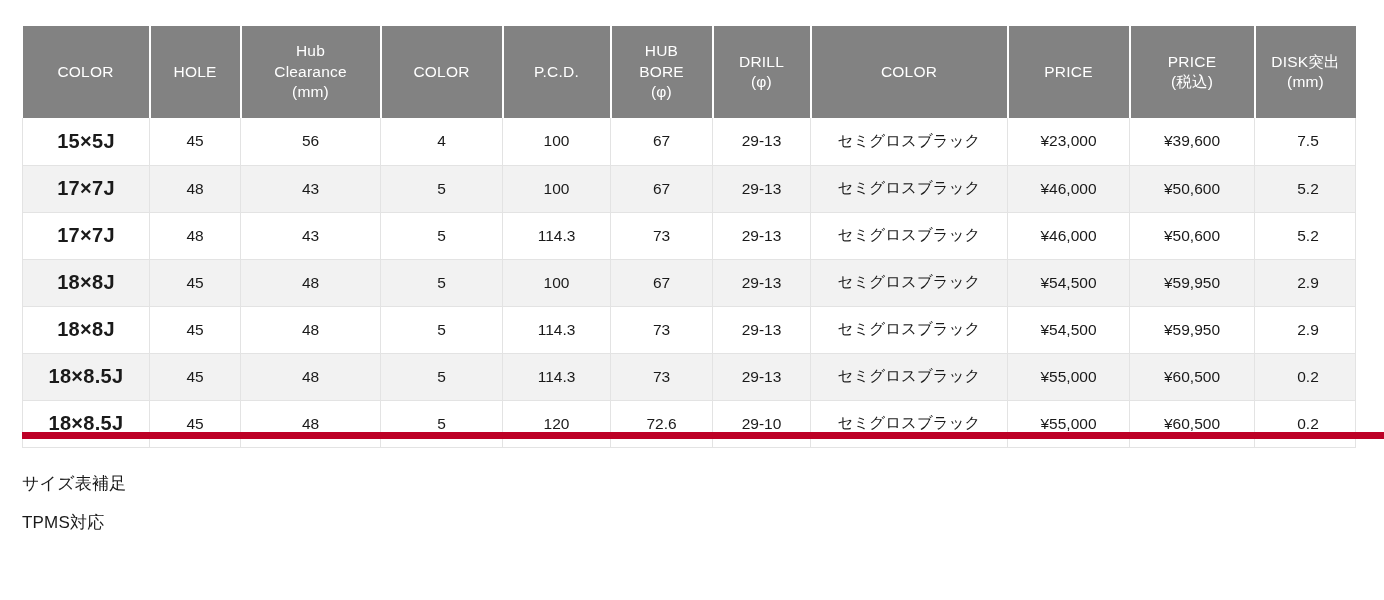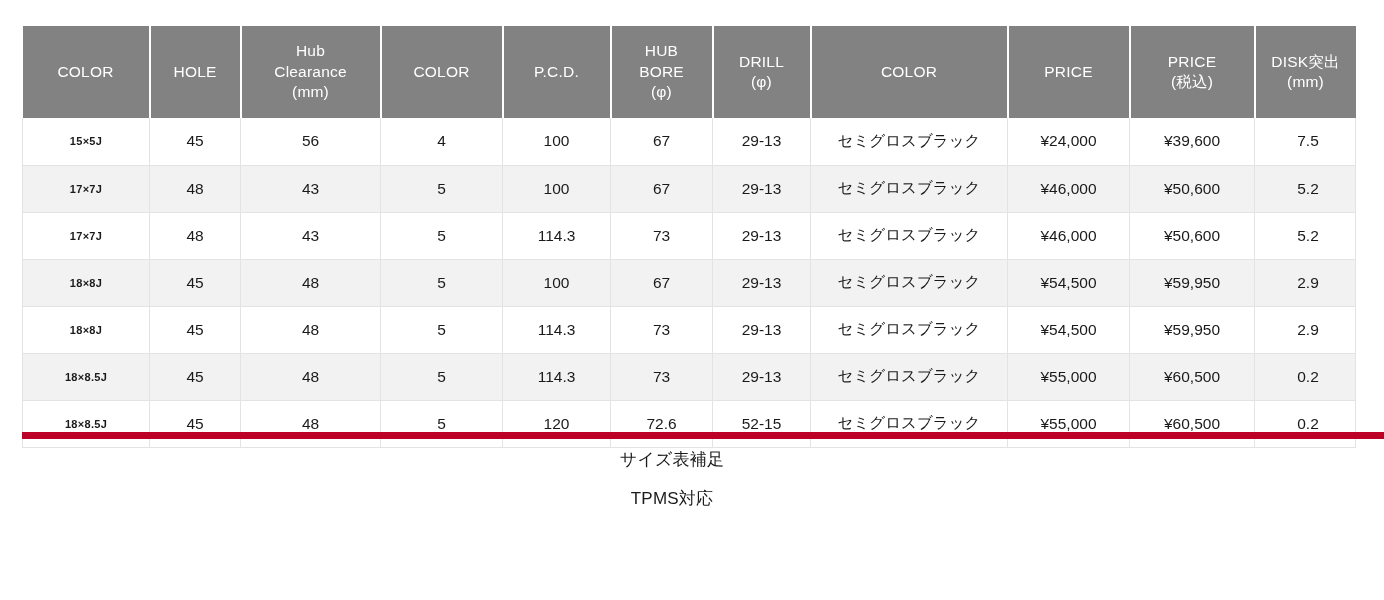--- a/index.html
+++ b/index.html
@@ -66,21 +66,21 @@
     padding-left: 8px;
   }
   table.spec-table tbody tr:nth-child(odd) td {
     background: #ffffff;
   }
   table.spec-table tbody tr:nth-child(even) td {
     background: #f2f2f2;
   }
   table.spec-table tbody td.size-cell {
     font-weight: bold;
-    font-size: 11px;
+    font-size: 20px;
     letter-spacing: 0.3px;
   }
   .col-size      { width: 127px; }
   .col-inset     { width: 91px;  }
   .col-hubclear  { width: 140px; }
   .col-hole      { width: 122px; }
   .col-pcd       { width: 108px; }
   .col-hubbore   { width: 102px; }
   .col-drill     { width: 98px;  }
   .col-color     { width: 197px; }
@@ -92,23 +92,22 @@
     position: absolute;
     left: 22px;
     top: 432px;
     width: 1362px;
     height: 7px;
     background: #bd0026;
   }
   .notes {
     position: absolute;
     left: 22px;
-    top: 448px;
+    top: 472px;
     width: 1300px;
-    text-align: center;
   }
   .notes p {
     margin: 0 0 14px 0;
     font-size: 17px;
     line-height: 1.45;
     color: #1a1a1a;
     letter-spacing: 0.2px;
   }
   .notes p:last-child { margin-bottom: 14px; }
 </style>
@@ -150,21 +149,21 @@
       <tbody id="spec-table-body">
           <tr>
             <td class="size-cell">15×5J</td>
             <td>45</td>
             <td>56</td>
             <td>4</td>
             <td>100</td>
             <td>67</td>
             <td>29-13</td>
             <td>セミグロスブラック</td>
-            <td>¥24,000</td>
+            <td>¥23,000</td>
             <td>¥39,600</td>
             <td>7.5</td>
           </tr>
           <tr>
             <td class="size-cell">17×7J</td>
             <td>48</td>
             <td>43</td>
             <td>5</td>
             <td>100</td>
             <td>67</td>
@@ -226,21 +225,21 @@
             <td>¥60,500</td>
             <td>0.2</td>
           </tr>
           <tr>
             <td class="size-cell">18×8.5J</td>
             <td>45</td>
             <td>48</td>
             <td>5</td>
             <td>120</td>
             <td>72.6</td>
-            <td>52-15</td>
+            <td>29-10</td>
             <td>セミグロスブラック</td>
             <td>¥55,000</td>
             <td>¥60,500</td>
             <td>0.2</td>
           </tr>
         </tbody>
     </table>
   </div>
 
   <div class="red-rule"></div>

